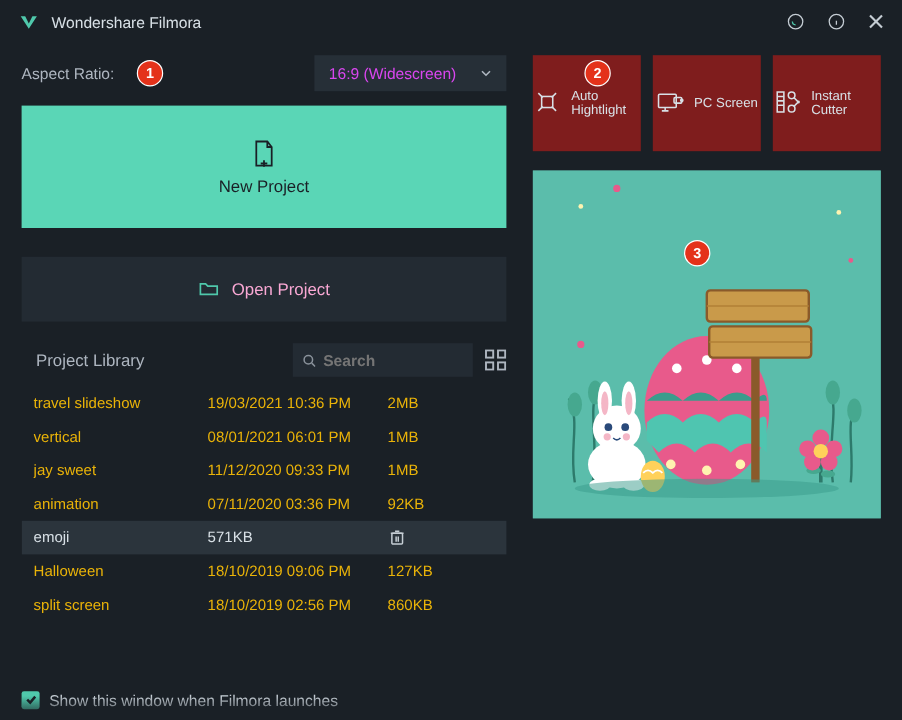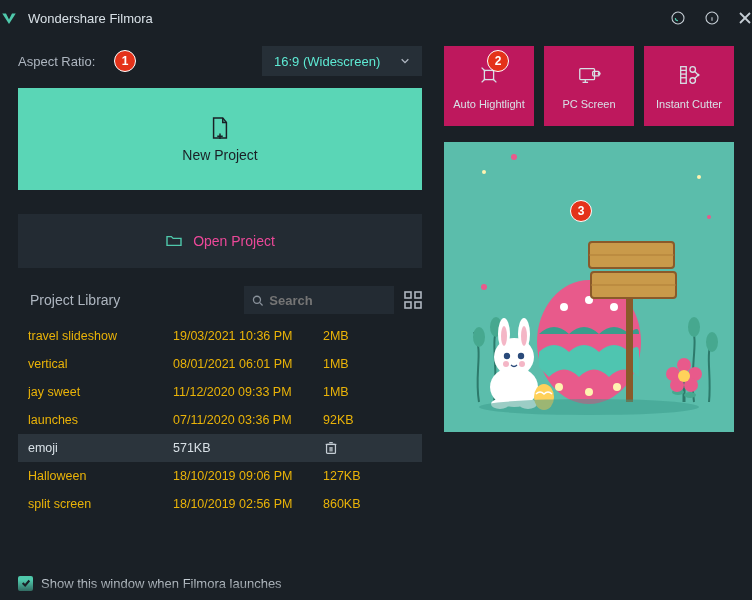--- a/index.html
+++ b/index.html
@@ -9,21 +9,21 @@
   font-family: -apple-system, BlinkMacSystemFont, "Segoe UI", Arial, sans-serif;
   color: #c5cdd4;
   font-size: 13px;
   overflow: hidden;
   position: relative;
 }
 .titlebar {
   height: 36px;
   display: flex;
   align-items: center;
-  padding: 0 0;
+  padding: 0 15px;
 }
 .logo { width: 18px; height: 18px; margin-right: 10px; }
 .title { flex: 1; color: #d8e0e6; font-size: 13px; }
 .titlebar-actions { display: flex; gap: 18px; align-items: center; }
 .titlebar-actions .ticon { width: 16px; height: 16px; stroke: #c5cdd4; fill: none; stroke-width: 1.6; cursor: pointer; }
 .close-x { width:14px; height:14px; stroke:#c5cdd4; stroke-width:1.8; cursor:pointer; }
 
 .content {
   display: flex;
   height: calc(100% - 36px - 34px);
@@ -31,21 +31,21 @@
 }
 .left { width: 408px; display: flex; flex-direction: column; }
 .right { flex: 1; margin-left: 22px; display: flex; flex-direction: column; }
 
 .row-top { display: flex; align-items: center; margin-bottom: 12px; }
 .aspect-lbl { color: #aeb6c0; font-size: 13px; }
 .aspect-select {
   margin-left: auto;
   width: 160px; height: 30px;
   background: #262f37;
-  border: none; color: #5eead4;
+  border: none; color: #d946ef;
   display: flex; align-items: center;
   padding: 0 12px; font-size: 13px;
   cursor: pointer; position: relative;
 }
 .aspect-select .chev { margin-left:auto; width:10px;height:10px;stroke:#aeb6c0;fill:none;stroke-width:1.6;}
 
 .new-project {
   height: 102px;
   background: #5ad6b6;
   display: flex; flex-direction: column;
@@ -57,21 +57,21 @@
 .new-project-lbl { color: #1a2026; font-size: 14px; }
 
 .open-project {
   height: 54px;
   background: #232b33;
   display: flex; align-items: center; justify-content: center;
   cursor: pointer; gap: 10px;
   margin-bottom: 18px;
 }
 .open-project svg { width:18px;height:14px;stroke:#4fc8ab;fill:none;stroke-width:1.6;}
-.open-project-lbl { color: #ec4899; font-size: 14px; }
+.open-project-lbl { color: #f9a8d4; font-size: 14px; }
 
 .lib-header { display: flex; align-items: center; margin-bottom: 8px; }
 .lib-title { color: #aeb6c0; font-size: 14px; margin-left: 12px; }
 .search-wrap {
   margin-left: auto; width: 150px; height: 28px;
   background: #232b33; display: flex; align-items: center;
   padding: 0 8px; gap:6px;
 }
 .search-wrap svg { width:13px;height:13px;stroke:#8a929b;fill:none;stroke-width:1.8;}
 .search-input {
@@ -102,22 +102,22 @@
 }
 
 .lib-list::-webkit-scrollbar { width:8px;}
 .lib-list::-webkit-scrollbar-track { background:transparent;}
 .lib-list::-webkit-scrollbar-thumb { background:#3a434c; border-radius:4px;}
 
 .tools-lbl { color: #aeb6c0; font-size: 13px; margin-bottom: 12px; }
 .tools-row { display: flex; gap: 10px; margin-bottom: 16px; }
 .tool {
   flex:1; height: 80px;
-  background: #be185d;
-  display:flex; flex-direction:column; align-items:center; justify-content:center;
+  background: #7f1d1d;
+  display:flex; flex-direction:row; align-items:center; justify-content:center;
   cursor:pointer; gap:8px;
 }
 .tool svg { width:24px;height:24px;stroke:#d8e0e6;fill:none;stroke-width:1.4;}
 .tool-lbl { font-size:11px; color:#d8e0e6; }
 
 .preview {
   width: 290px; height: 290px;
   background: #5bbdab;
   position: relative; overflow: hidden;
 }
@@ -231,21 +231,21 @@
           <span>1MB</span>
           <span></span>
         </div>
         <div class="lib-row">
           <span class="name">jay sweet</span>
           <span>11/12/2020  09:33 PM</span>
           <span>1MB</span>
           <span></span>
         </div>
         <div class="lib-row">
-          <span class="name">launches</span>
+          <span class="name">animation</span>
           <span>07/11/2020  03:36 PM</span>
           <span>92KB</span>
           <span></span>
         </div>
         <div class="lib-row selected">
           <span class="name">emoji</span>
           <span>571KB</span>
           <svg class="del" viewBox="0 0 18 18">
             <rect x="4" y="5" width="10" height="10" rx="1"></rect>
             <line x1="3" y1="5" x2="15" y2="5"></line>

